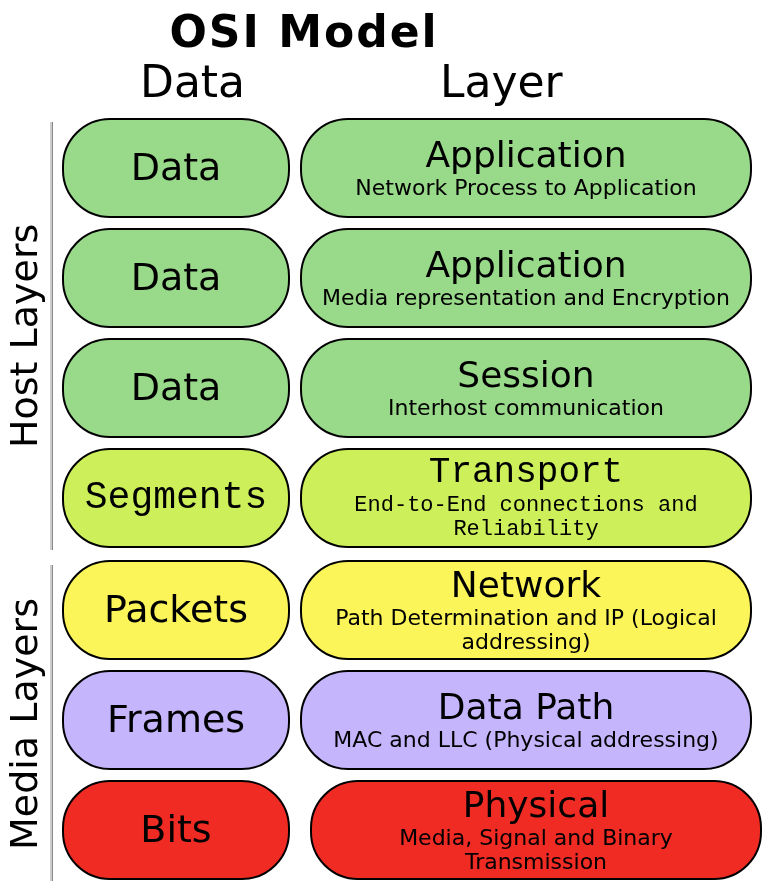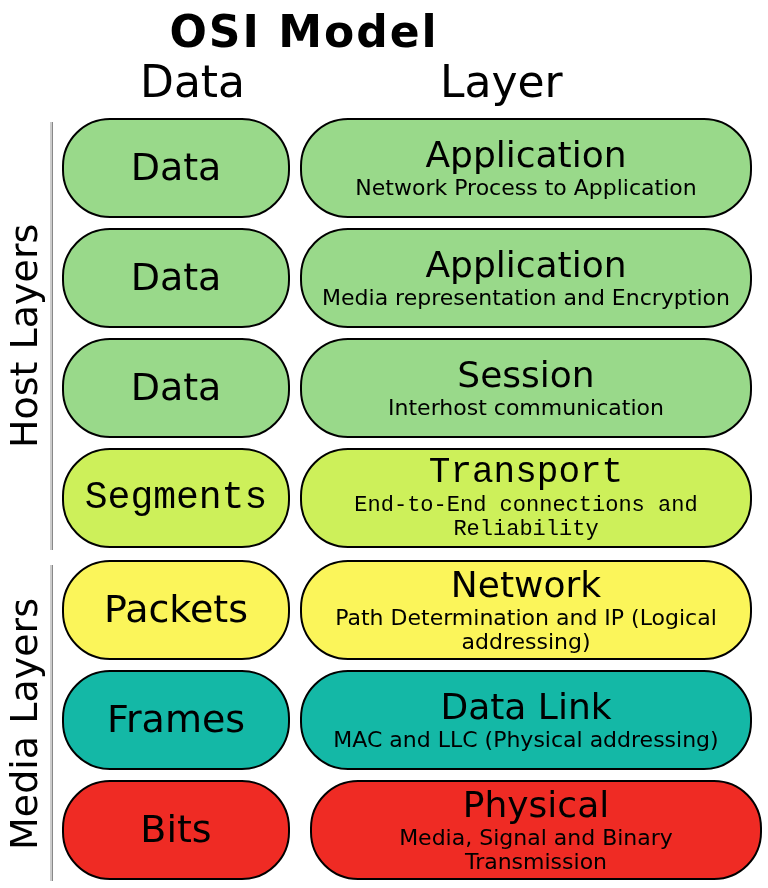--- a/index.html
+++ b/index.html
@@ -91,21 +91,21 @@
     font-size: 22px;
     font-weight: 400;
     margin-top: 2px;
     line-height: 1.1;
   }
 
   
   .c-green  { background: #99d98a; }
   .c-lime   { background: #cdf05a; }
   .c-yellow { background: #fbf55a; }
-  .c-orange { background: #14b8a6; }
+  .c-orange { background: #c4b5fd; }
   .c-red    { background: #ef2b24; }
 
   
   .r1 { top: 118px; }
   .r2 { top: 228px; }
   .r3 { top: 338px; }
   .r4 { top: 448px; font-family: Liberation Mono, monospace; }
   .r5 { top: 560px; }
   .r6 { top: 670px; }
   .r7 { top: 780px; justify-content: space-between; }
@@ -173,21 +173,21 @@
       <span class="layer-name">Network</span>
       <span class="layer-desc">Path Determination and IP (Logical addressing)</span>
     </div>
   </div>
 
   <div class="row r6">
     <div class="pill data-cell c-orange">
       <span class="data-text">Frames</span>
     </div>
     <div class="pill layer-cell c-orange">
-      <span class="layer-name">Data Link</span>
+      <span class="layer-name">Data Path</span>
       <span class="layer-desc">MAC and LLC (Physical addressing)</span>
     </div>
   </div>
 
   <div class="row r7">
     <div class="pill data-cell c-red">
       <span class="data-text">Bits</span>
     </div>
     <div class="pill layer-cell c-red">
       <span class="layer-name">Physical</span>

